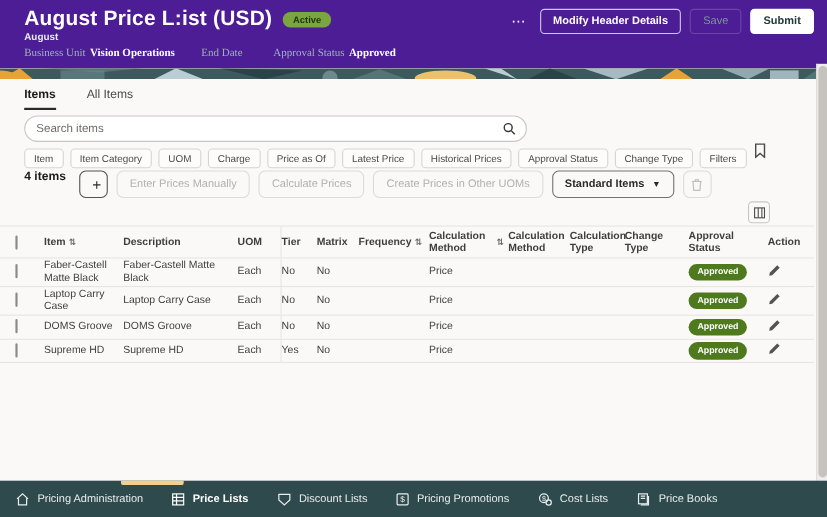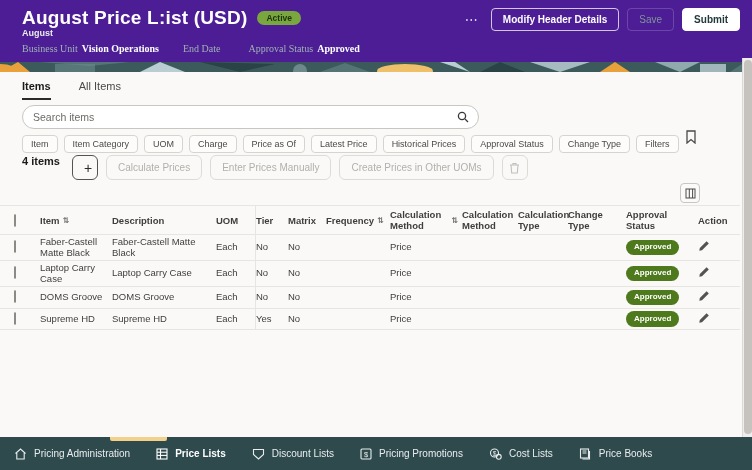--- a/index.html
+++ b/index.html
@@ -174,23 +174,27 @@
 
     <span class="bookmark">
       <svg width="12" height="14" viewBox="0 0 12 14" fill="none" stroke="#4c4a47" stroke-width="1.3">
         <path d="M2 1h8v12l-4-3.4L2 13z"></path>
       </svg>
     </span>
 
     <div class="toolbar">
       <span class="count">4 items</span>
       <button class="tb-btn add-btn"><span>+</span></button>
+      <button class="tb-btn tb-disabled">Enter Prices Manually</button>
       <button class="tb-btn tb-disabled">Calculate Prices</button>
-      <button class="tb-btn tb-disabled">Enter Prices Manually</button>
       <button class="tb-btn tb-disabled">Create Prices in Other UOMs</button>
+      <button class="tb-btn tb-dropdown">
+        <span>Standard Items</span>
+        <span class="chev">▼</span>
+      </button>
       <button class="tb-btn trash-btn">
         <span>
           <svg width="11" height="12" viewBox="0 0 11 12" fill="none" stroke="#c2bfbb" stroke-width="1.1">
             <path d="M1 3h9M4 3V1.5h3V3M2 3l.7 8h5.6L9 3"></path>
           </svg>
         </span>
       </button>
     </div>
 
     <button class="cols-btn">

